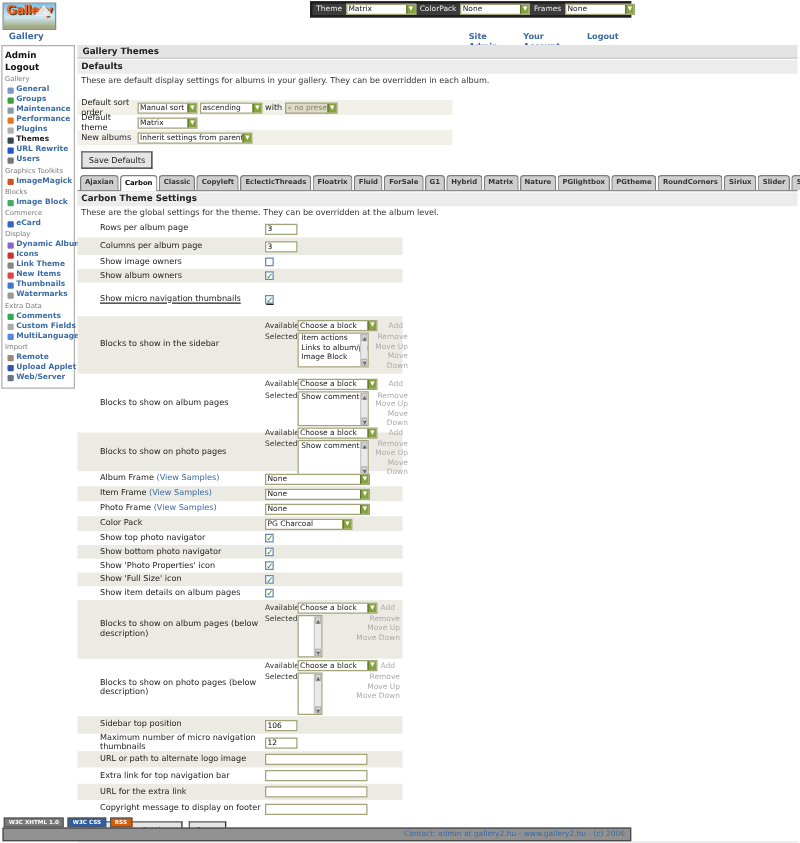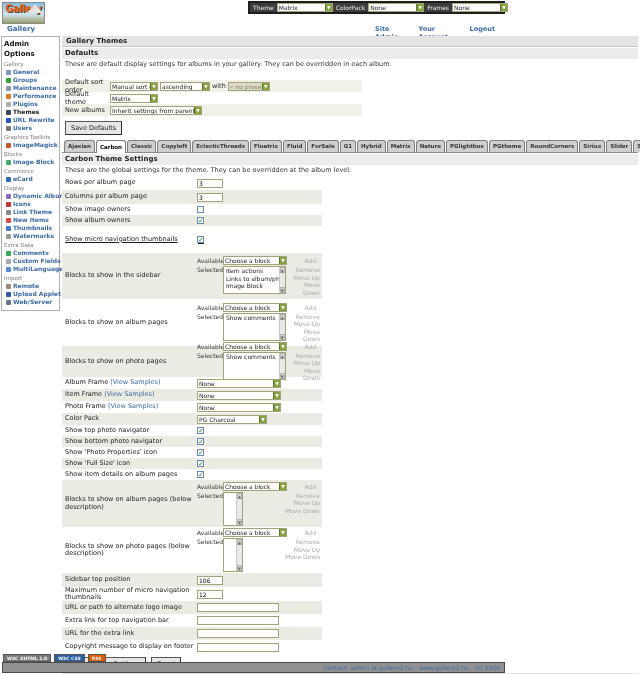--- a/index.html
+++ b/index.html
@@ -64,21 +64,21 @@
   .def-row .dc{display:flex;align-items:center;gap:2px;}
   .savewrap{margin:5px 0 0 3px;}
   .tabs{display:flex;align-items:flex-end;margin-top:4px;border-bottom:1px solid #8a8a8a;height:14px;padding-left:2px;}
   .tab{flex:none;background:#cfcfcf;border:1px solid #7e7e7e;border-bottom:none;border-radius:3px 3px 0 0;
       font-size:5.5px;font-weight:bold;color:#333;line-height:9px;padding:1px 3px;margin-right:1px;cursor:pointer;
       white-space:nowrap;}
   .tab.on{background:#fff;color:#000;position:relative;top:1px;padding-top:2px;}
   .table{width:260px;margin-top:1px;}
   .set-row{display:flex;align-items:center;padding-left:3px;}
   .set-row.alt{background:#ebebe4;}
-  .set-row .lbl{width:132px;flex:none;line-height:7.5px;}
+  .set-row .lbl{width:132px;flex:none;line-height:7.5px;margin-left:15px;}
   .set-row .ctl{flex:1;display:flex;align-items:center;}
   .brow{display:flex;align-items:center;width:100%;}
   .brow .slbl{width:24px;text-align:right;margin-right:2px;flex:none;font-size:6px;color:#333;}
   .acts{margin-left:auto;text-align:right;color:#ababab;font-size:6px;line-height:7.5px;padding-right:2px;}
   .addl{margin-left:auto;color:#ababab;font-size:6px;padding-right:6px;}
   .blockswrap{width:100%;padding:2px 0;}
   .brow+.brow{margin-top:1px;align-items:flex-start;}
   .endband{height:4px;background:#e4e4e4;margin-top:2px;}
 
   
@@ -119,21 +119,21 @@
     </span>
   </div>
 <a class="gallery-link">Gallery</a>
 <div class="toplinks" id="toplinks">
     <a class="link">Site Admin</a>
     <a class="link">Your Account</a>
     <a class="link">Logout</a>
   </div>
 
 <div class="sidebar">
-  <div class="sb-title">Admin Options</div>
+  <div class="sb-title">Admin Logout</div>
   <div id="sbsections">
       <div class="sb-sect">Gallery</div>
       <div class="sb-item">
         <span class="ic" style="background: rgb(123, 152, 200);"></span>
         <span class="tx">General</span>
       </div>
       <div class="sb-item">
         <span class="ic" style="background: rgb(58, 160, 58);"></span>
         <span class="tx">Groups</span>
       </div>

